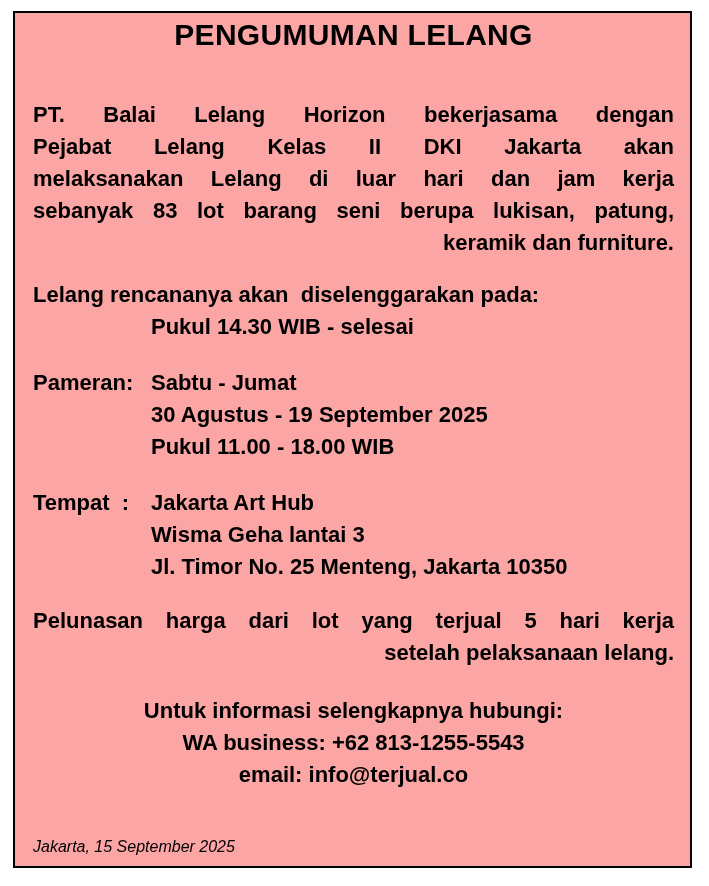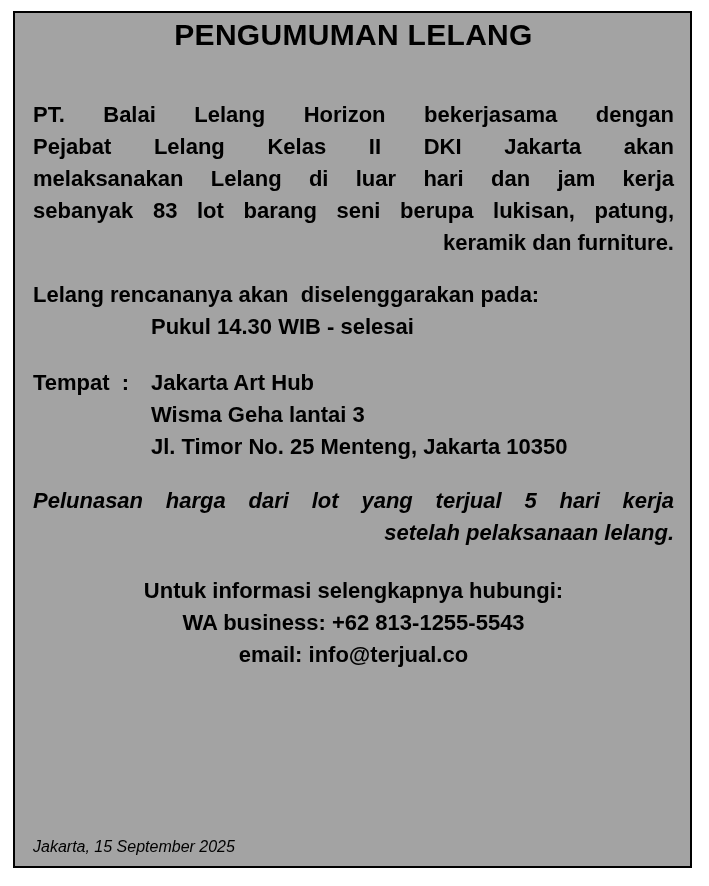--- a/index.html
+++ b/index.html
@@ -15,21 +15,21 @@
     position: absolute;
     left: 13px;
     top: 11px;
     width: 679px;
     height: 857px;
     box-sizing: border-box;
     border: 2px solid #000000;
     padding: 4px 16px 0 18px;
     display: flex;
     flex-direction: column;
-    background: #a3a3a3;
+    background: #fca5a5;
   }
   .title {
     font-size: 30px;
     font-weight: bold;
     line-height: 36px;
     text-align: center;
     margin: 0 0 46px 0;
     letter-spacing: 0.3px;
   }
   .body-text {
@@ -52,21 +52,21 @@
     flex: 0 0 118px;
     white-space: pre;
   }
   .row .val {
     flex: 1;
     white-space: pre;
   }
   .mt-schedule { margin-top: 20px; }
   .mt-exhibition { margin-top: 24px; }
   .mt-venue { margin-top: 24px; }
-  .mt-payment { margin-top: 22px; font-style: italic; }
+  .mt-payment { margin-top: 22px; }
   .mt-contact { margin-top: 26px; }
   .contact-line { text-align: center; }
   .footer {
     margin-top: auto;
     margin-bottom: 4px;
     font-size: 16px;
     line-height: 30px;
     font-style: italic;
     font-weight: normal;
     text-align: left;
@@ -88,20 +88,34 @@
   </div>
 
   <div class="body-text mt-schedule">
     <div class="preline">Lelang rencananya akan  diselenggarakan pada:</div>
     <div class="row">
       <span class="lbl"></span>
       <span class="val">Pukul 14.30 WIB - selesai</span>
     </div>
   </div>
 
+  <div class="body-text mt-exhibition">
+    <div class="row">
+      <span class="lbl">Pameran:</span>
+      <span class="val">Sabtu - Jumat</span>
+    </div>
+    <div class="row">
+      <span class="lbl"></span>
+      <span class="val">30 Agustus - 19 September 2025</span>
+    </div>
+    <div class="row">
+      <span class="lbl"></span>
+      <span class="val">Pukul 11.00 - 18.00 WIB</span>
+    </div>
+  </div>
 
   <div class="body-text mt-venue">
     <div class="row">
       <span class="lbl">Tempat  :</span>
       <span class="val">Jakarta Art Hub</span>
     </div>
     <div class="row">
       <span class="lbl"></span>
       <span class="val">Wisma Geha lantai 3</span>
     </div>

